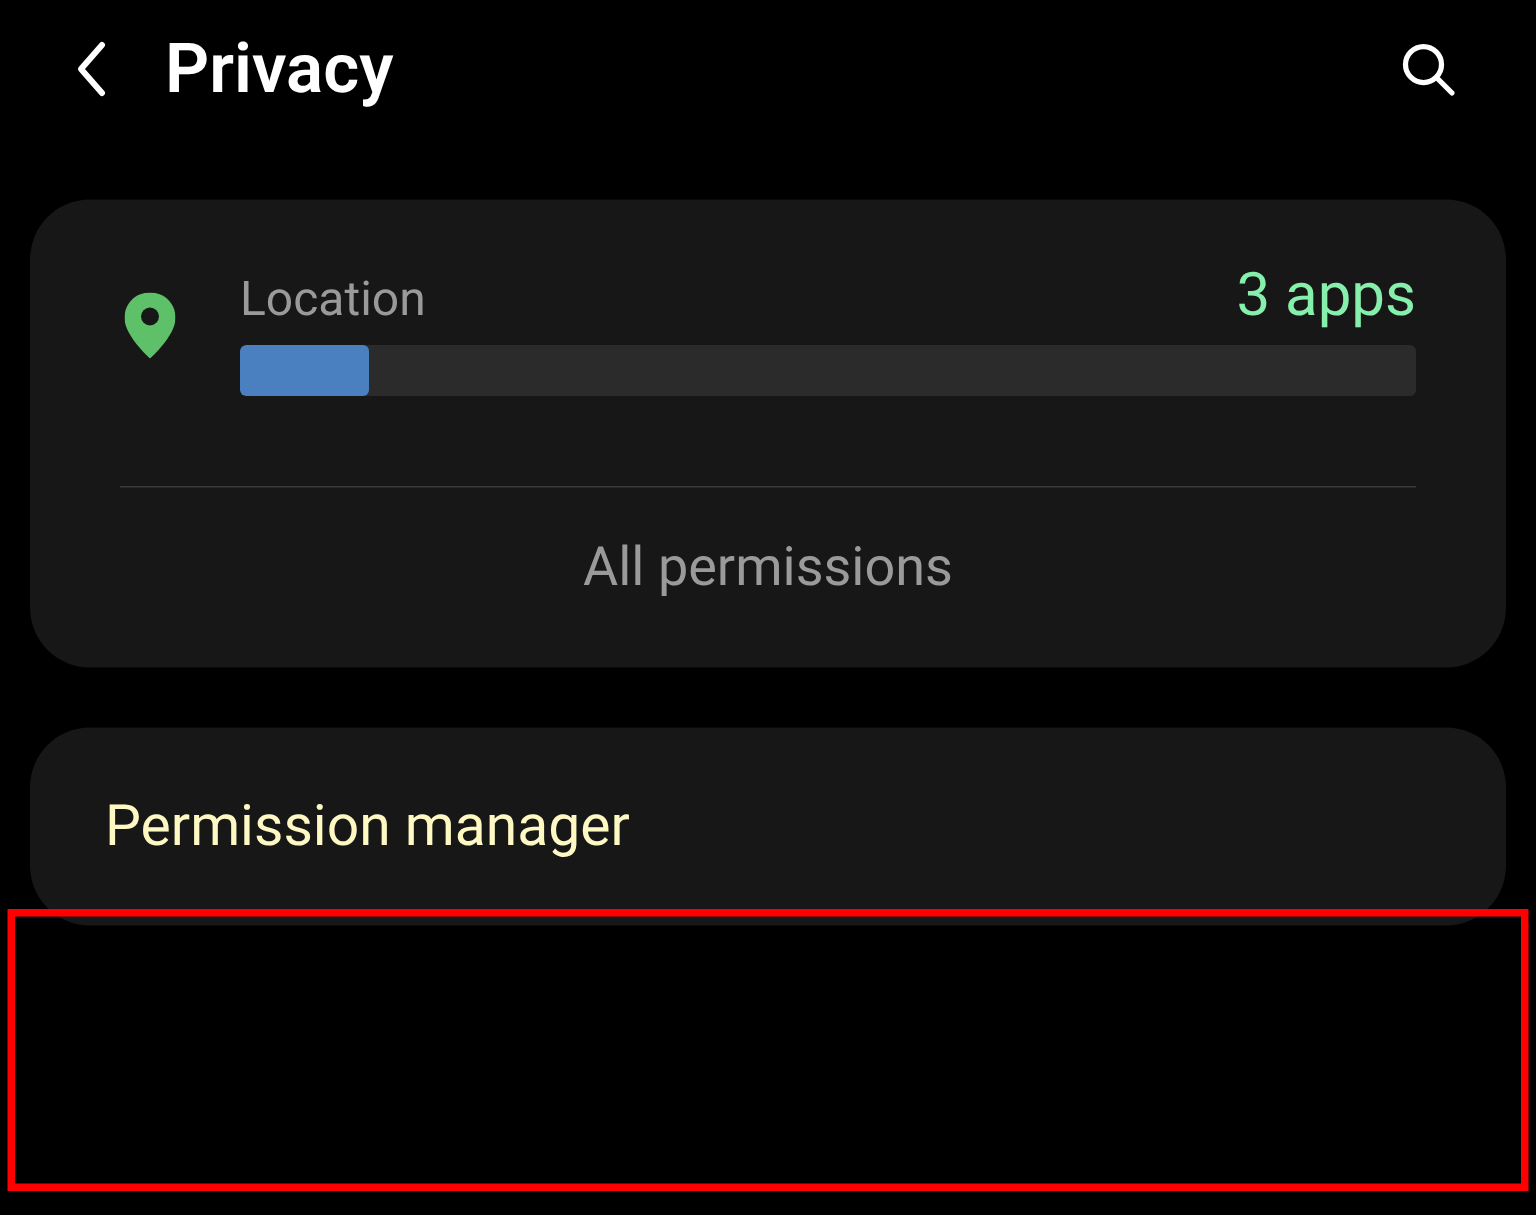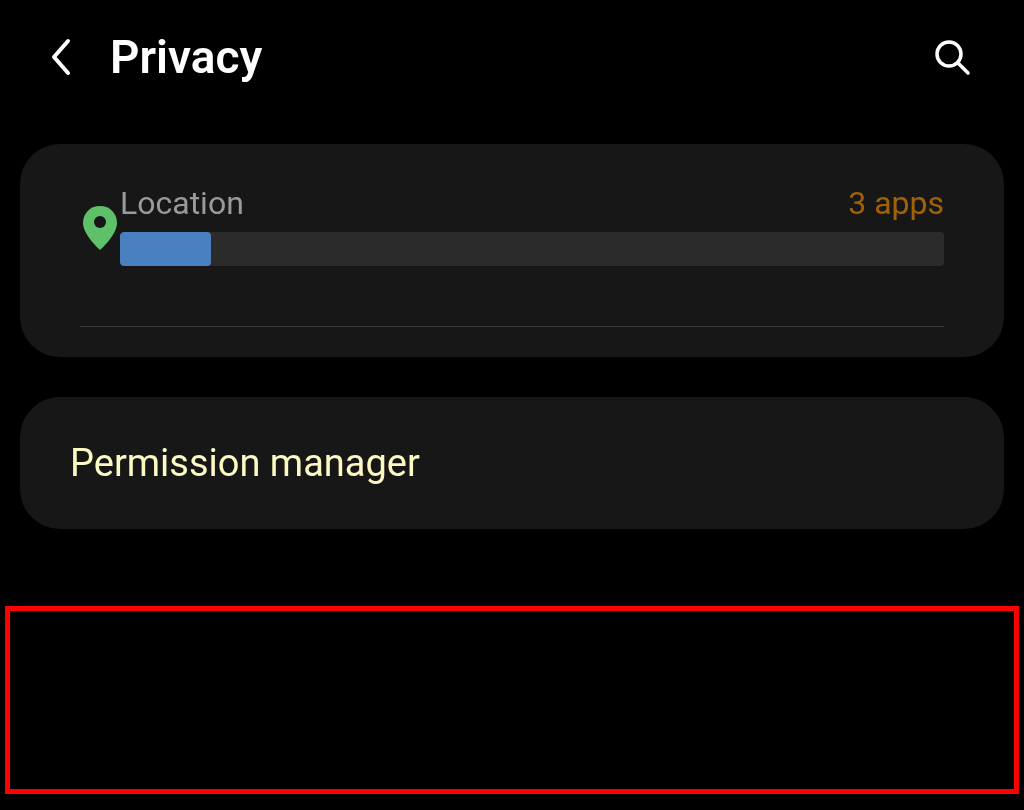--- a/index.html
+++ b/index.html
@@ -7,21 +7,21 @@
     width: 1024px;
     height: 810px;
     background: #000000;
     font-family: -apple-system, BlinkMacSystemFont, "Segoe UI", Roboto, sans-serif;
     overflow: hidden;
     color: #ffffff;
   }
   .header {
     display: flex;
     align-items: center;
-    padding: 30px 40px 30px 40px;
+    padding: 19px 40px 30px 40px;
     gap: 30px;
   }
   .back-btn {
     width: 40px;
     height: 40px;
     display: flex;
     align-items: center;
     justify-content: center;
     cursor: pointer;
   }
@@ -43,20 +43,21 @@
   .card {
     margin: 30px 20px 0 20px;
     background: #171717;
     border-radius: 40px;
     padding: 40px 0 30px 0;
   }
   .perm-row {
     display: flex;
     align-items: flex-start;
     padding: 0 60px 0 60px;
+    gap: 40px;
   }
   .perm-icon {
     width: 40px;
     display: flex;
     align-items: center;
     justify-content: center;
     padding-top: 22px;
   }
   .perm-body {
     flex: 1;
@@ -66,22 +67,22 @@
     justify-content: space-between;
     align-items: baseline;
     margin-bottom: 10px;
   }
   .perm-label {
     font-size: 32px;
     color: #9a9a9a;
     font-weight: 400;
   }
   .perm-count {
-    font-size: 32px;
-    color: #a16207;
+    font-size: 40px;
+    color: #86efac;
     font-weight: 400;
   }
   .bar {
     height: 34px;
     background: #2b2b2b;
     border-radius: 4px;
     overflow: hidden;
     position: relative;
   }
   .bar-fill {
@@ -155,19 +156,20 @@
       <div class="perm-head">
         <span class="perm-label">Location</span>
         <span class="perm-count">3 apps</span>
       </div>
       <div class="bar">
         <div class="bar-fill" style="width:11%"></div>
       </div>
     </div>
   </div>
   <div class="divider"></div>
+  <div class="all-perm">All permissions</div>
 </div>
 
 <div class="list-item">
   <div class="list-item-label">Permission manager</div>
 </div>
 
 <div class="highlight"></div>
 
 </body></html>

